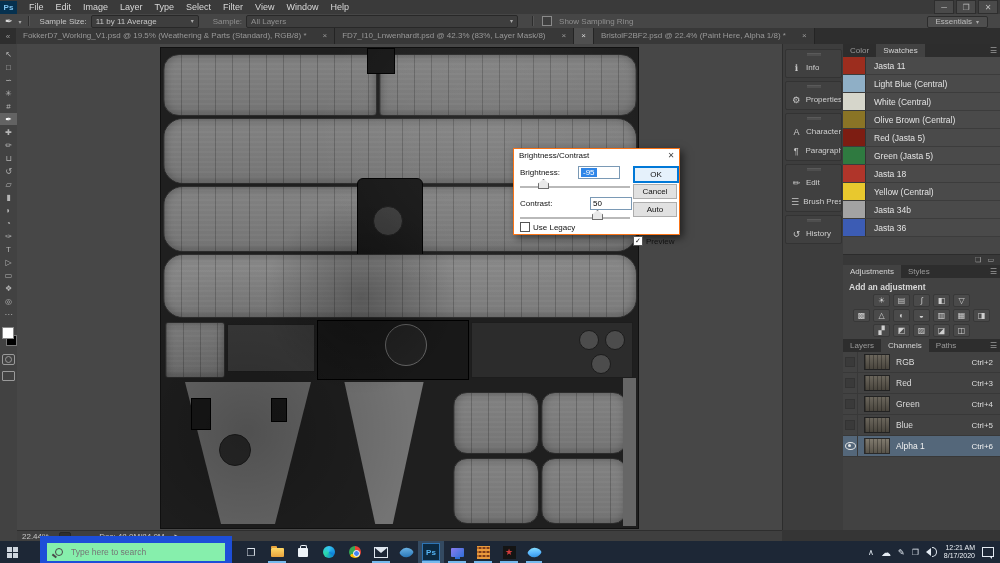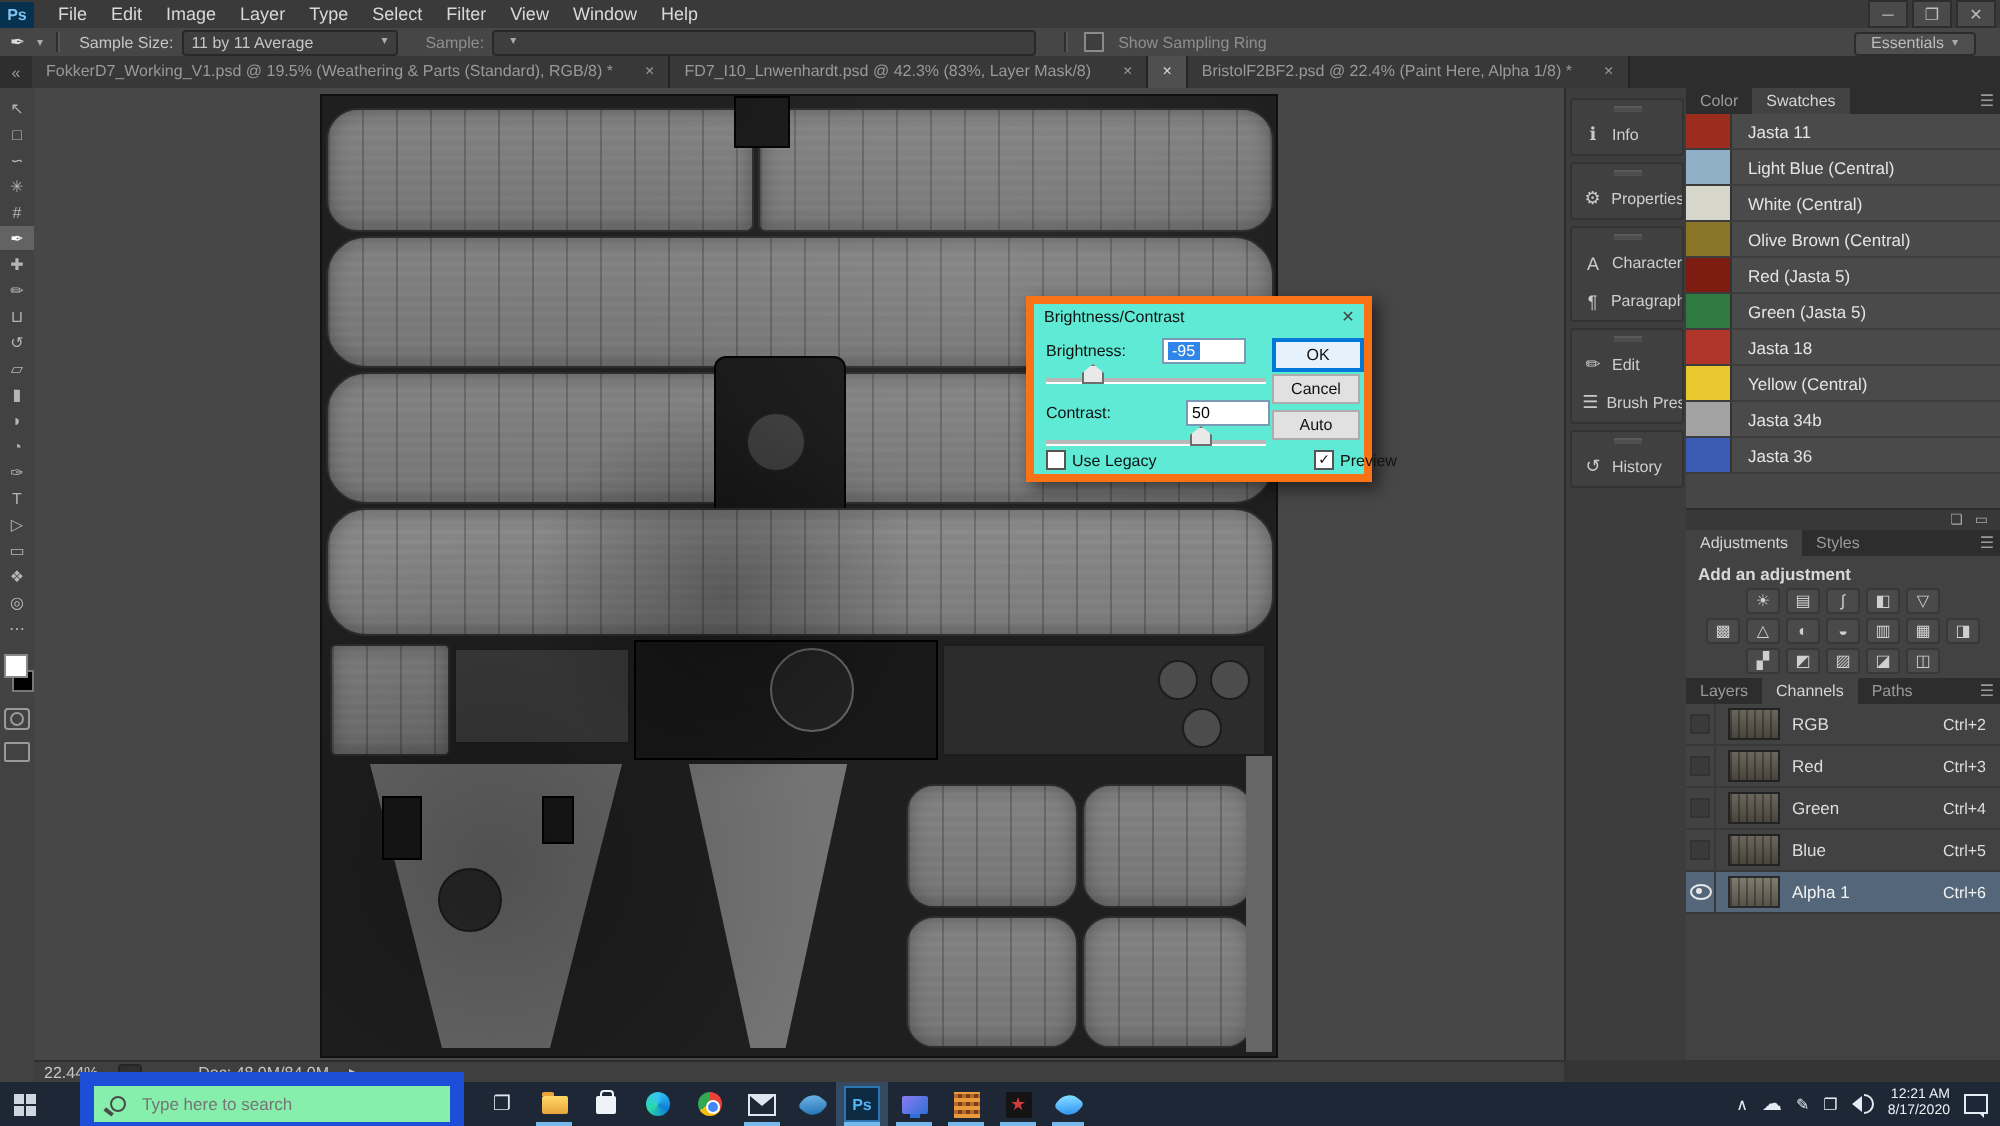--- a/index.html
+++ b/index.html
@@ -47,21 +47,21 @@
      linear-gradient(180deg,#828282,#747474);
      border:1px solid #2c2c2c;box-shadow:inset 0 0 10px rgba(0,0,0,.35);}
   .darkpart{position:absolute;background:#181818;border:1px solid #000;}
   .greypart{position:absolute;background:#3a3a3a;border:1px solid #1d1d1d;}
   .circ{position:absolute;border-radius:50%;background:#4c4c4c;border:1px solid #1c1c1c;}
   .mottle{position:absolute;left:0;top:0;right:0;bottom:0;pointer-events:none;background:
      radial-gradient(circle at 42% 52%,rgba(0,0,0,.30),transparent 26%),
      radial-gradient(circle at 68% 18%,rgba(255,255,255,.05),transparent 34%),
      radial-gradient(circle at 18% 80%,rgba(0,0,0,.25),transparent 30%);}
   
-  .dlg{position:absolute;left:513px;top:148px;width:165px;height:85px;background:#5eead4;border:4px solid #f97316;box-shadow:3px 3px 8px rgba(0,0,0,.55);z-index:50;color:#000;font-size:8px;}
+  .dlg{position:absolute;left:513px;top:148px;width:165px;height:85px;background:#ffffff;border:1px solid #f97316;box-shadow:3px 3px 8px rgba(0,0,0,.55);z-index:50;color:#000;font-size:8px;}
   .dlg-title{height:13px;display:flex;align-items:center;padding-left:5px;color:#111;}
   .dlg-x{position:absolute;right:0;top:0;width:16px;height:13px;display:flex;align-items:center;justify-content:center;color:#444;}
   .dbody{position:relative;height:70px;}
   .dlbl{position:absolute;color:#111;}
   .fld{position:absolute;width:38px;height:11px;background:#fff;border:1px solid #7a99b5;font-size:8px;line-height:11px;padding-left:2px;}
   .selval{background:#2f86e8;color:#fff;padding:0 2px;}
   .track{position:absolute;height:2px;background:#b9b9b9;border-bottom:1px solid #fff;}
   .thumb{position:absolute;top:-7px;width:9px;height:8px;background:#e9e9e9;border:1px solid #6e6e6e;clip-path:polygon(50% 0,100% 45%,100% 100%,0 100%,0 45%);}
   .dbtn{position:absolute;width:42px;height:13px;background:#e1e1e1;border:1px solid #adadad;display:flex;align-items:center;justify-content:center;color:#111;}
   .dbtn.def{border:2px solid #0078d7;background:#e5f1fb;}
@@ -167,20 +167,21 @@
     <span class="tool-ic">✒</span>
     <span class="caret">▾</span>
     <span class="sep"></span>
     <span class="lbl">Sample Size:</span>
     <div class="dd" style="width:98px;">
       <span style="flex:1;">11 by 11 Average</span>
       <span class="caret">▾</span>
     </div>
     <span class="lbl dim" style="margin-left:14px;">Sample:</span>
     <div class="dd dim" style="width:262px;">
+      <span style="flex:1;">All Layers</span>
       <span class="caret">▾</span>
     </div>
     <span class="sep" style="margin-left:14px;"></span>
     <span class="cbx"></span>
     <span class="lbl dim">Show Sampling Ring</span>
     <div class="workspace">
       <span>Essentials</span>
       <span class="caret">▾</span>
     </div>
   </div>
@@ -287,21 +288,21 @@
       <div class="track" style="left:6px;top:55px;width:110px;">
         <span class="thumb" style="left:72px;"></span>
       </div>
       <div class="dbtn def" style="left:119px;top:4px;">OK</div>
       <div class="dbtn" style="left:119px;top:22px;">Cancel</div>
       <div class="dbtn" style="left:119px;top:40px;">Auto</div>
       <div class="dchk" style="left:6px;top:60px;">
         <i></i>
           <span>Use Legacy</span>
       </div>
-      <div class="dchk" style="left:119px;top:60px;margin-left:21px;">
+      <div class="dchk" style="left:119px;top:74px;">
         <i>✓</i>
         <span>Preview</span>
       </div>
     </div>
   </div>
 
   <div class="cdock">
     <div class="cgroup">
       <div class="citem">
         <span class="cic">ℹ</span>

